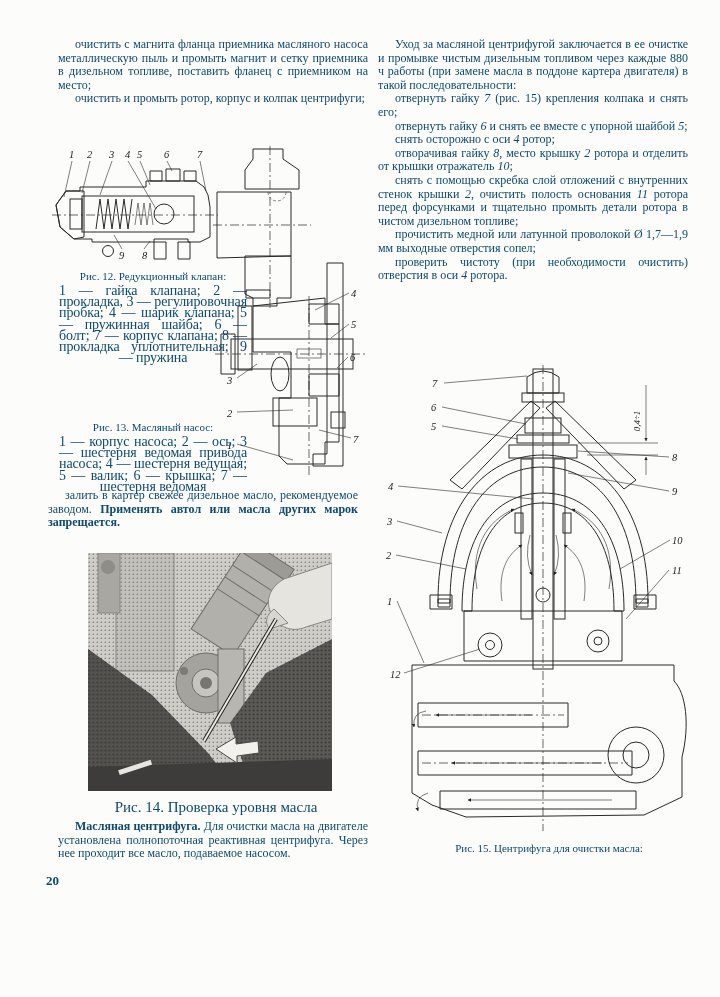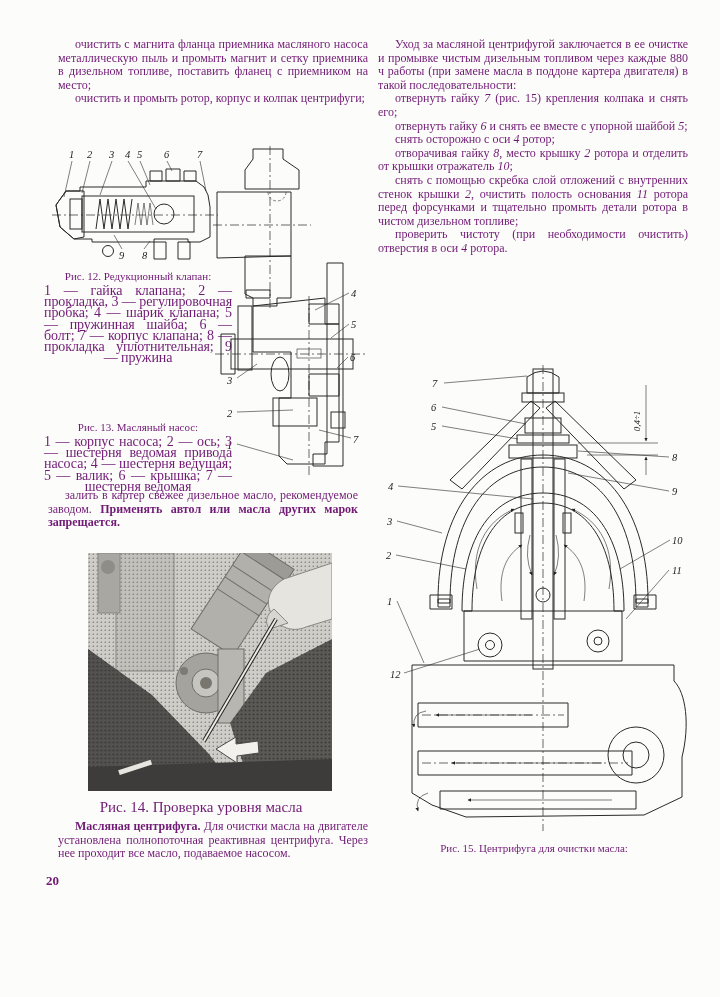--- a/index.html
+++ b/index.html
@@ -1,26 +1,26 @@
 <!DOCTYPE html>
 <html lang="ru"><head>
 <meta charset="utf-8">
 <style>
   html,body{margin:0;padding:0;background:#ddd;}
   .page{
     position:relative;width:720px;height:997px;margin:0 auto;
-    background:#fcfcfa;color:#701a75;
+    background:#fcfcfa;color:#0c4a6e;
     font-family:"Liberation Serif","DejaVu Serif",serif;
     overflow:hidden;
   }
   .para{position:absolute;font-size:12px;line-height:13.6px;text-align:justify;}
   .para p{margin:0;text-indent:17px;}
   .b{font-weight:bold;}
   .i{font-style:italic;}
-  .figcap{position:absolute;text-align:center;}
+  .figcap{position:absolute;text-align:center;margin-left:15px;}
   .figcap .captitle{font-size:11px;margin:0 0 3px 0;}
   .figcap .caplegend{
     font-size:14px;line-height:11.2px;text-align:justify;text-align-last:center;
     font-family:"Liberation Serif","DejaVu Serif",serif;margin:0;
   }
   .figcap .caplegend.narrow{letter-spacing:-0.1px;}
   .fig{position:absolute;}
   .pageno{position:absolute;left:46px;top:873px;font-size:13px;font-weight:bold;}
   svg text.callout{font-family:"Liberation Serif","DejaVu Serif",serif;font-style:italic;font-size:10.5px;fill:#1c1c1c;}
   svg text.dim{font-family:"Liberation Serif","DejaVu Serif",serif;font-style:italic;font-size:9px;fill:#1c1c1c;}
@@ -38,20 +38,21 @@
     <p>очистить и промыть ротор, корпус и колпак центрифуги;</p>
   </div>
 
   <div class="para" style="left:378px;top:38px;width:310px;">
     <p>Уход за масляной центрифугой заключается в ее очистке и промывке чистым дизельным топливом через каждые 880 ч работы (при замене масла в поддоне картера двигателя) в такой последовательности:</p>
     <p><span>отвернуть гайку </span><span class="i">7</span><span> (рис. 15) крепления колпака и снять его;</span></p>
     <p><span>отвернуть гайку </span><span class="i">6</span><span> и снять ее вместе с упорной шайбой </span><span class="i">5</span><span>;</span></p>
     <p><span>снять осторожно с оси </span><span class="i">4</span><span> ротор;</span></p>
     <p><span>отворачивая гайку </span><span class="i">8</span><span>, место крышку </span><span class="i">2</span><span> ротора и отделить от крышки отражатель </span><span class="i">10</span><span>;</span></p>
     <p><span>снять с помощью скребка слой отложений с внутренних стенок крышки </span><span class="i">2</span><span>, очистить полость основания </span><span class="i">11</span><span> ротора перед форсунками и тщательно промыть детали ротора в чистом дизельном топливе;</span></p>
+    <p><span>прочистить медной или латунной проволокой Ø 1,7—1,9 мм выходные отверстия сопел;</span></p>
     <p><span>проверить чистоту (при необходимости очистить) отверстия в оси </span><span class="i">4</span><span> ротора.</span></p>
   </div>
 
   <svg class="fig" style="left:50px;top:147px;" width="170" height="118" viewBox="0 0 170 118">
     <defs>
       <pattern id="h12" width="4.5" height="4.5" patternUnits="userSpaceOnUse" patternTransform="rotate(45)">
         <rect width="4.5" height="4.5" fill="#fdfdfc"></rect>
           <line x1="0" y1="0" x2="0" y2="4.5" stroke="#3a3a3a" stroke-width="0.9"></line>
       </pattern>
     </defs>

